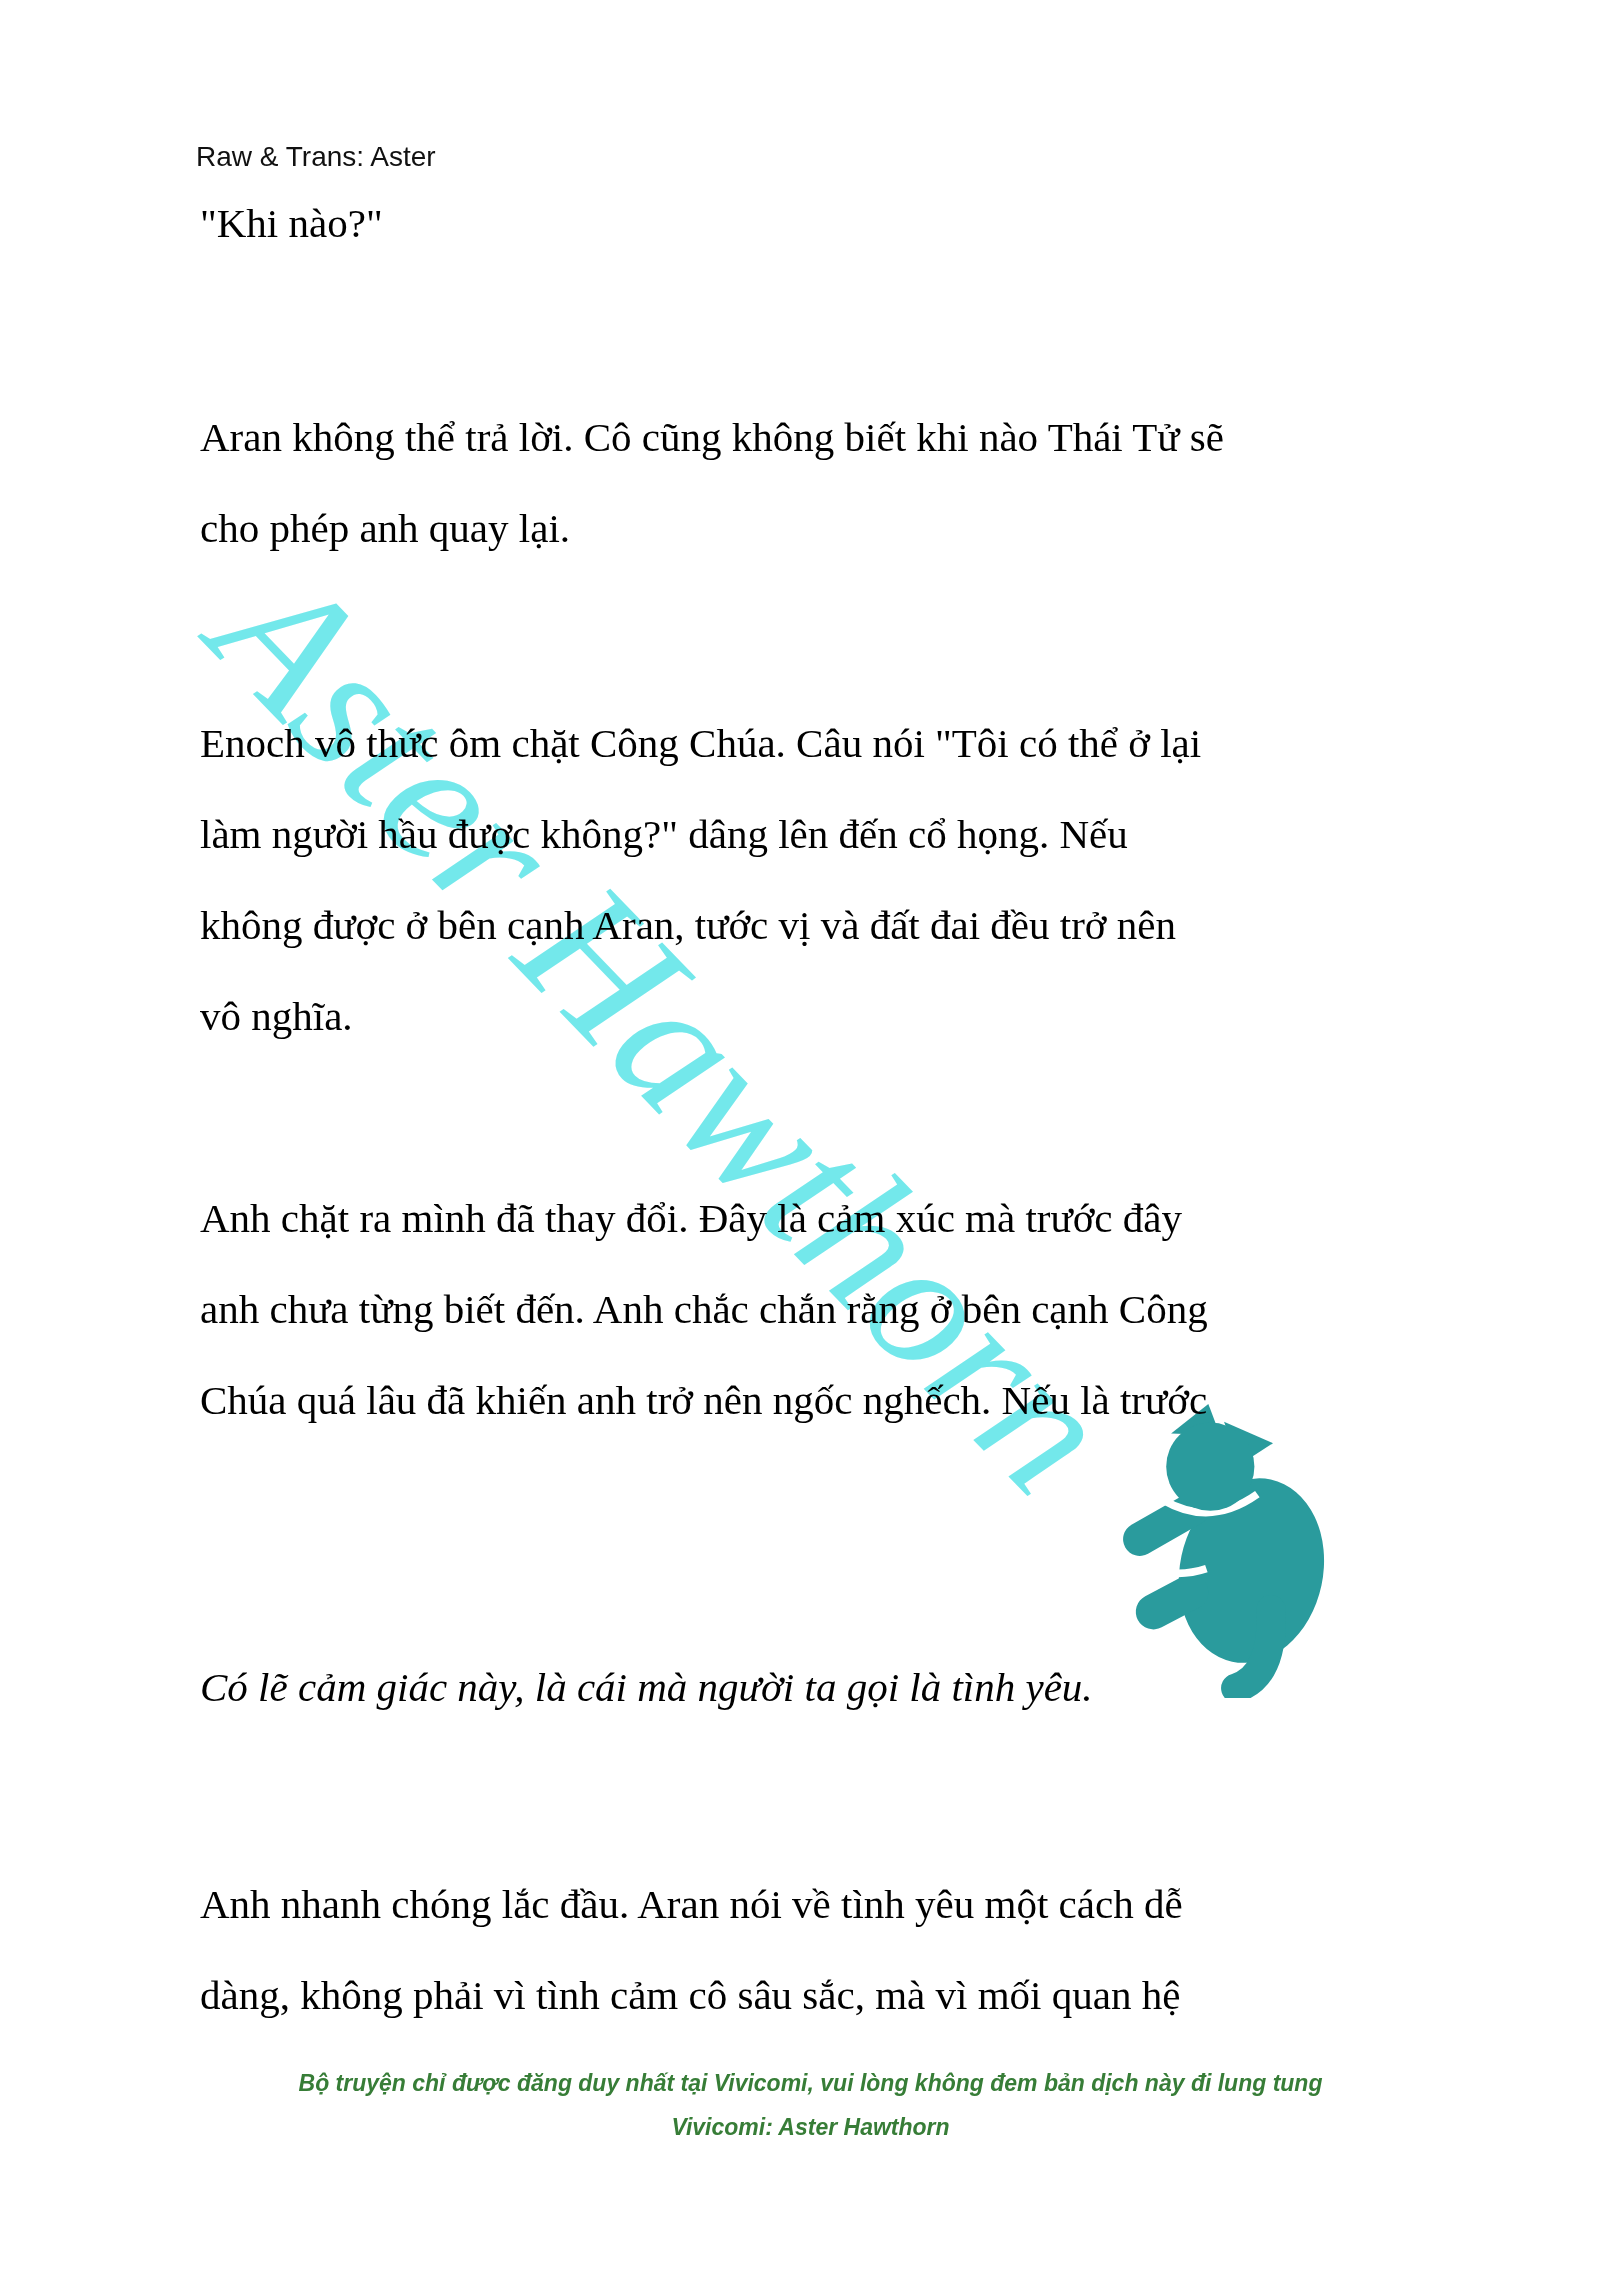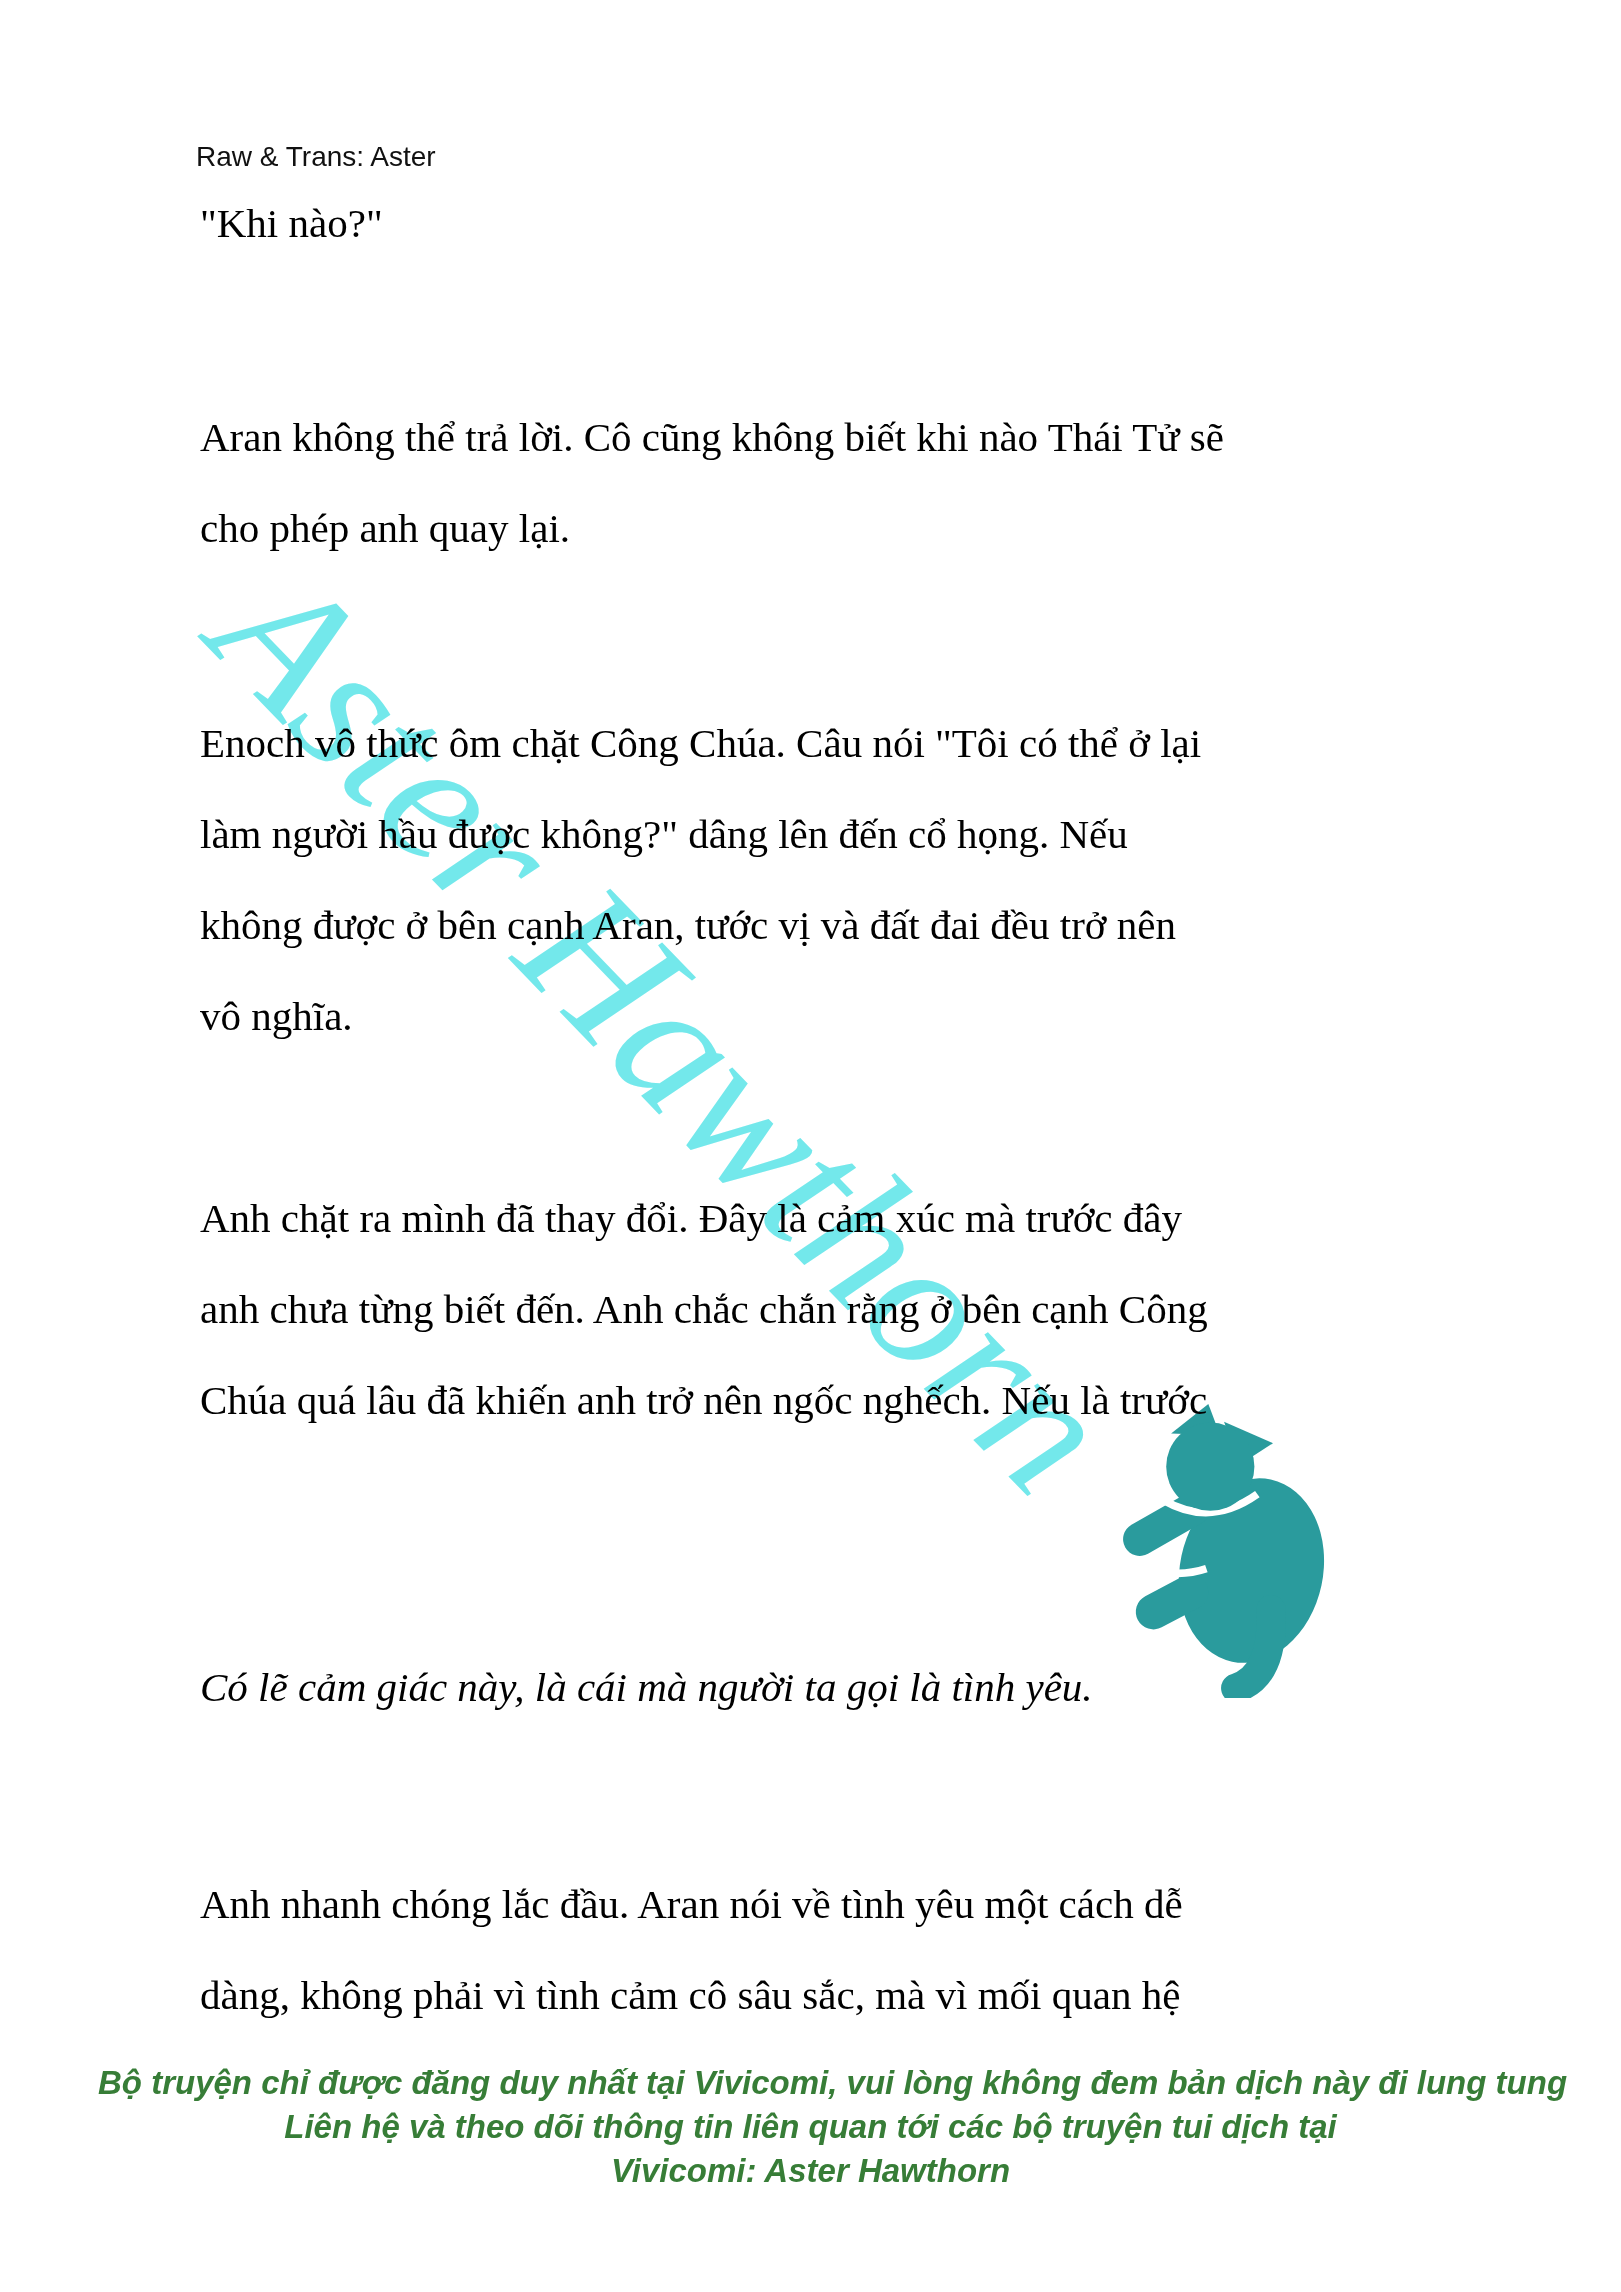--- a/index.html
+++ b/index.html
@@ -42,21 +42,21 @@
   .pos-p1{top:392px;}
   .pos-p2{top:698px;}
   .pos-p3{top:1173px;}
   .pos-p4{top:1642px;}
   .pos-p5{top:1859px;}
 
   
   .footer{
     position:absolute;left:98px;top:2061px;width:1425px;
     font-family:"Liberation Sans","DejaVu Sans",sans-serif;
-    font-size:33px;font-weight:bold;font-style:italic;
+    font-size:23px;font-weight:bold;font-style:italic;
     line-height:44px;color:var(--footer,#377d37);
   }
   .footer .line{text-align:center;white-space:nowrap;}
 </style>
 </head>
 <body>
 
 <div class="watermark">Aster Hawthorn</div>
 
 <svg class="cat" viewBox="0 0 210 300" aria-hidden="true">
@@ -96,16 +96,15 @@
 <div class="para pos-p4 italic">
     <div class="line">Có lẽ cảm giác này, là cái mà người ta gọi là tình yêu.</div>
   </div>
 <div class="para pos-p5">
     <div class="line">Anh nhanh chóng lắc đầu. Aran nói về tình yêu một cách dễ</div>
     <div class="line">dàng, không phải vì tình cảm cô sâu sắc, mà vì mối quan hệ</div>
   </div>
 
 <div class="footer">
     <div class="line">Bộ truyện chỉ được đăng duy nhất tại Vivicomi, vui lòng không đem bản dịch này đi lung tung</div>
-    <div class="line">Liên hệ và theo dõi thông tin liên quan tới các bộ truyện tui dịch tại</div>
     <div class="line">Vivicomi: Aster Hawthorn</div>
   </div>
 
 
 </body></html>

